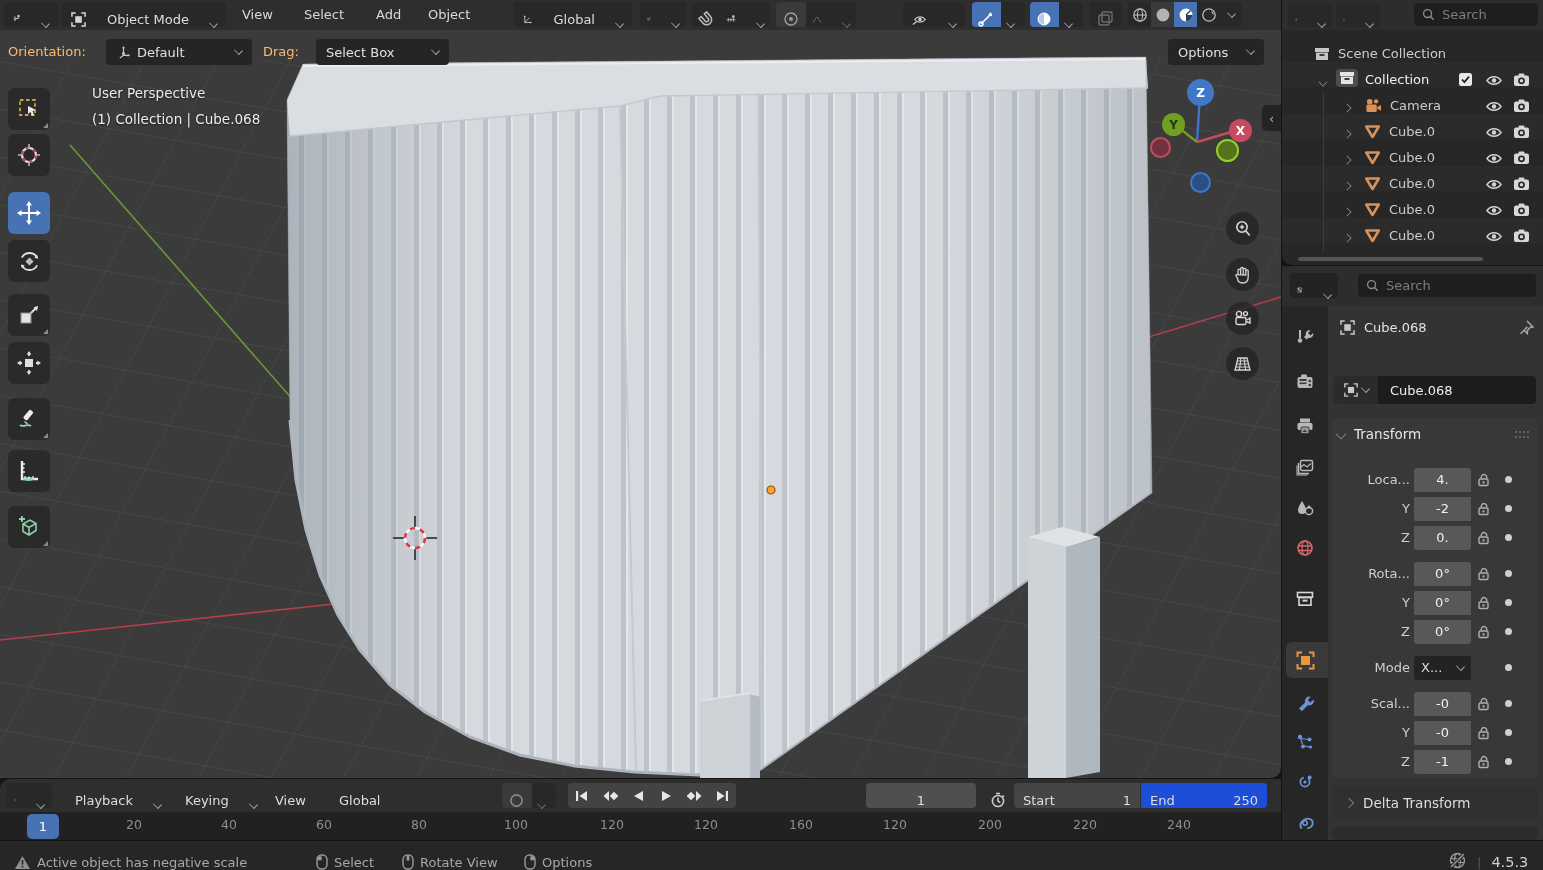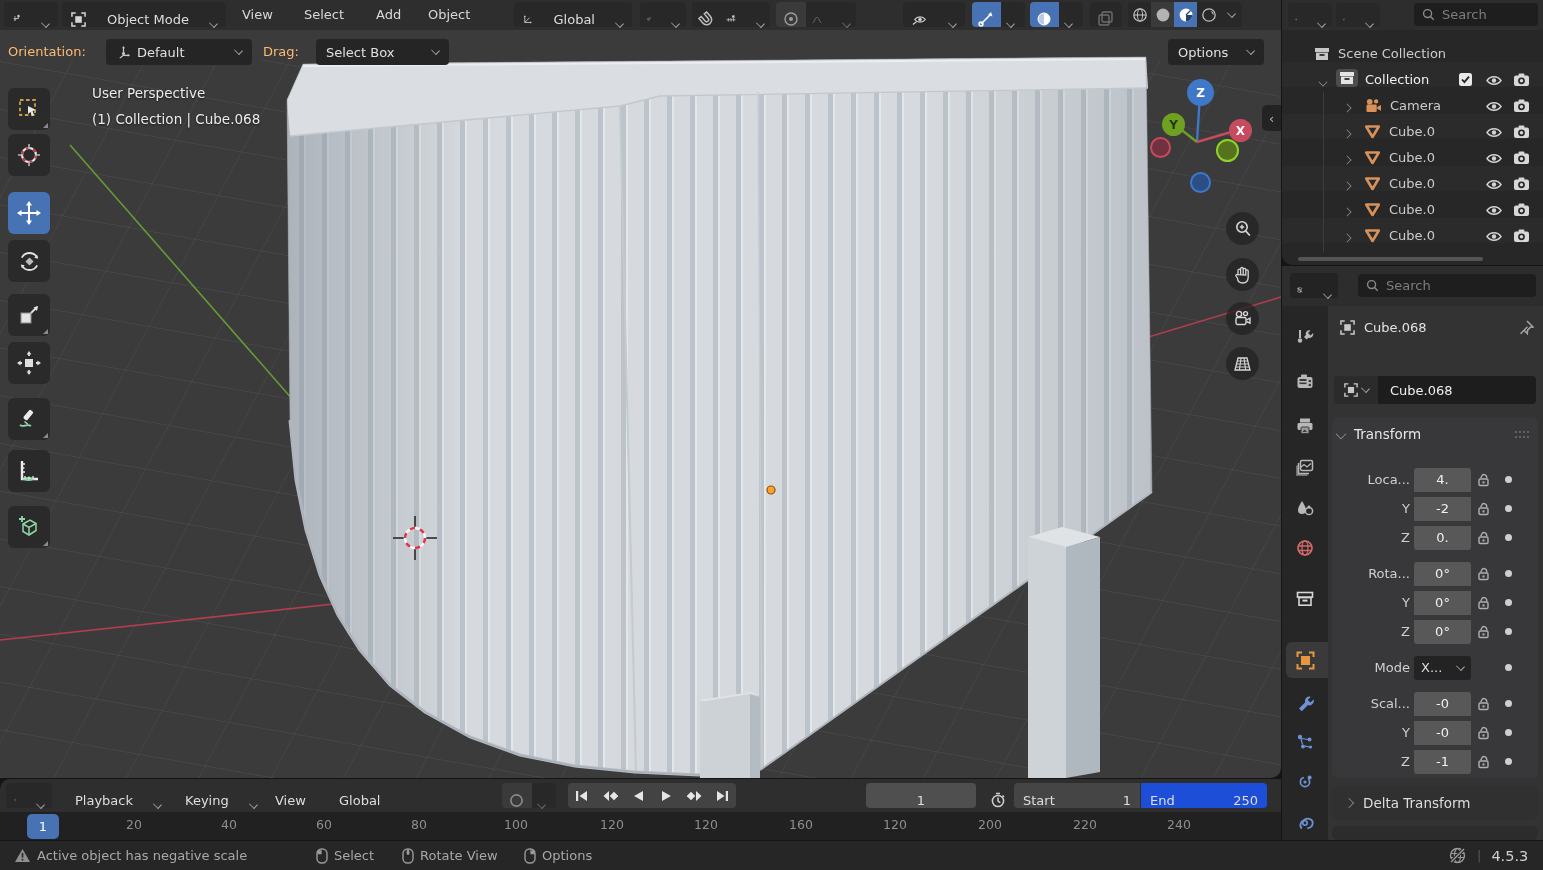--- a/index.html
+++ b/index.html
@@ -48,21 +48,21 @@
   
   #timeline{position:absolute;left:0;top:779px;width:1281px;height:61px;background:#2e2e2e;border-radius:10px 0 0 0}
   #timeline .btn{top:4px;height:25px}
   #ruler{position:absolute;left:0;top:33px;right:0;height:28px;background:#212121}
   .tick{position:absolute;top:5px;transform:translateX(-50%);color:#8e8e8e;font-size:12.5px}
   #playhead{position:absolute;left:27px;top:2px;width:32px;height:25px;background:#4772b3;border-radius:5px;color:#fff;text-align:center;line-height:25px;font-size:13px}
   .transport{position:absolute;top:4px;height:25px;background:#434343;border-radius:4px;display:flex}
   .tbtn{width:28px;height:25px;display:flex;align-items:center;justify-content:center}
   
   #status{position:absolute;left:0;top:841px;width:1543px;height:29px;background:#262626;color:#a8a8a8;font-size:13px}
-  #status .it{position:absolute;display:flex;align-items:center;gap:6px;height:29px}
+  #status .it{position:absolute;display:flex;align-items:flex-end;gap:6px;height:29px}
 </style>
 </head>
 <body>
 
 <div id="topbar">
   <div class="btn" style="left:4px;width:54px">
     <svg width="17" height="17" viewBox="0 0 16 16">
         <path d="M2 12L13 4M4 3v10M1 8h11" stroke="#cfcfcf" stroke-width="1.4" fill="none"></path>
         <circle cx="11" cy="3" r="2.4" fill="#cfcfcf"></circle>
       </svg>

